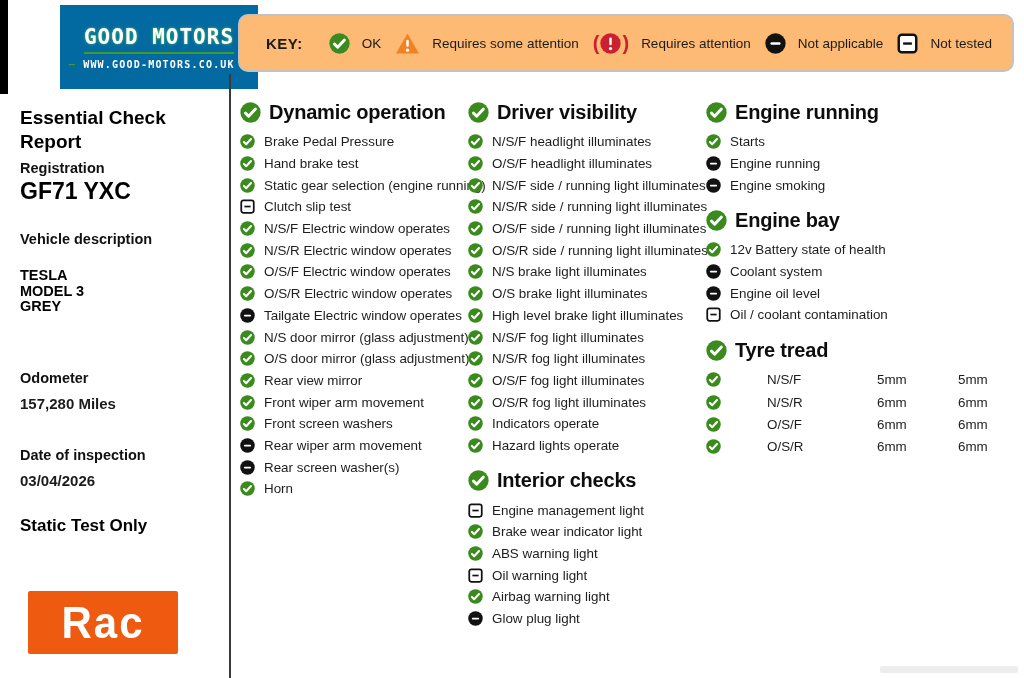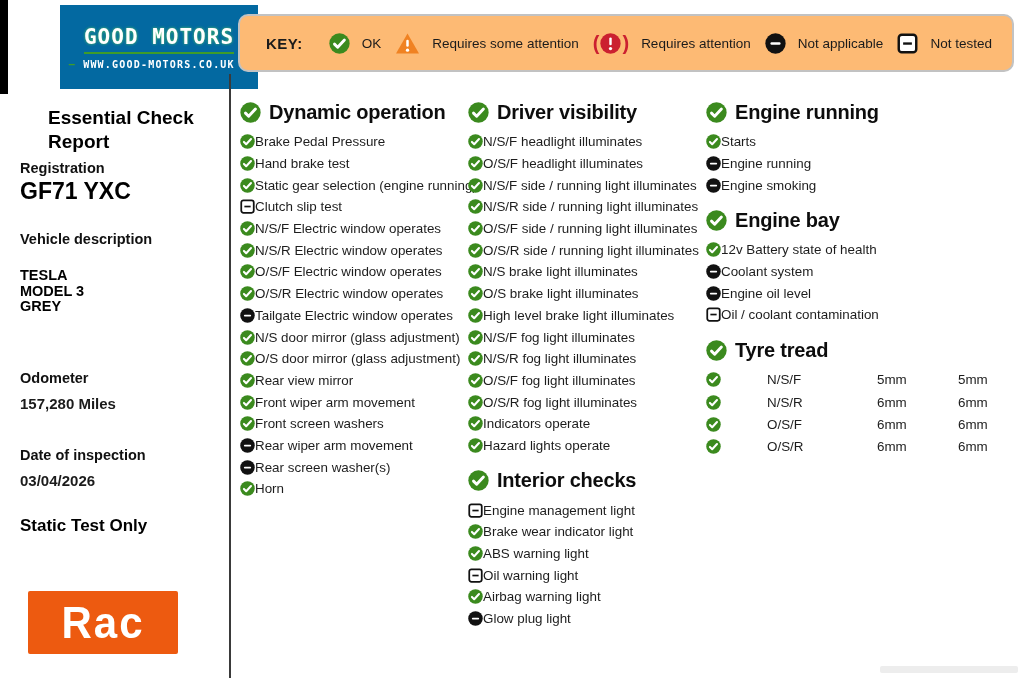--- a/index.html
+++ b/index.html
@@ -30,21 +30,21 @@
   
   .key-box { position:absolute; left:238px; top:14px; width:776px; height:58px;
     border:2px solid #c2c2c2; border-radius:10px; display:flex; align-items:center;
     padding:0 20px 0 26px; gap:26px; background:#fdba74; }
   .key-label { font-weight:700; font-size:15px; letter-spacing:.5px; }
   .key-items { display:flex; align-items:center; flex:1; justify-content:space-between; }
   .key-item { display:flex; align-items:center; gap:12px; font-size:13.5px; color:#1b1b1b; }
 
   
   .sb { position:absolute; left:20px; width:200px; }
-  .report-title { top:106px; font-size:19px; font-weight:700; line-height:1.25; color:#000;margin-left:28px; }
+  .report-title { top:106px; font-size:19px; font-weight:700; line-height:1.25; color:#000; }
   .lab   { font-weight:700; font-size:14.5px; color:#111; }
   .reg-label  { top:160px; } .reg-value  { top:178px; font-size:23px; font-weight:700; color:#000; }
   .veh-label  { top:231px; } .veh-lines  { top:256px; font-weight:700; font-size:14.5px; line-height:15.5px; color:#000;margin-top:12px; }
   .odo-label  { top:370px; } .odo-value  { top:395px; font-weight:700; font-size:15px; }
   .date-label { top:447px; } .date-value { top:472px; font-weight:700; font-size:15px; }
   .static-note{ top:516px; font-weight:700; font-size:17px; color:#000; }
 
   
   .rac-logo { position:absolute; left:28px; top:591px; width:150px; height:63px;
     background:#ed5a10; display:flex; align-items:center; justify-content:center; border-radius:2px; }
@@ -55,21 +55,21 @@
   .col { position:absolute; top:101px; }
   .col1 { left:240px; width:228px; }
   .col2 { left:468px; width:240px; }
   .col3 { left:706px; width:310px; }
 
   section { display:block; }
   .sec-gap { margin-top:13px; }
   .sec-head { display:flex; align-items:center; gap:8px; margin-bottom:7px; }
   .sec-title { font-size:20px; font-weight:700; color:#0d0d0d; letter-spacing:-.2px; white-space:nowrap; }
 
-  .item-row { display:flex; align-items:center; height:21.7px; font-size:13.4px; color:#1d1d1d; white-space:nowrap; }
+  .item-row { display:flex; align-items:center; gap:9px; height:21.7px; font-size:13.4px; color:#1d1d1d; white-space:nowrap; }
 
   .icn { display:inline-flex; align-items:center; justify-content:center; flex:0 0 auto; line-height:0; }
   .alert-group { display:inline-flex; align-items:center; gap:1px; }
   .paren { color:#cb2030; font-weight:700; font-size:20px; line-height:0; }
 
   
   .tread-row { display:grid; grid-template-columns:25px 74px 45px 45px 45px; align-items:center;
     height:22.2px; font-size:13.4px; color:#1d1d1d;gap:36px; }
   .tread-row .icn { justify-self:start; }
 

